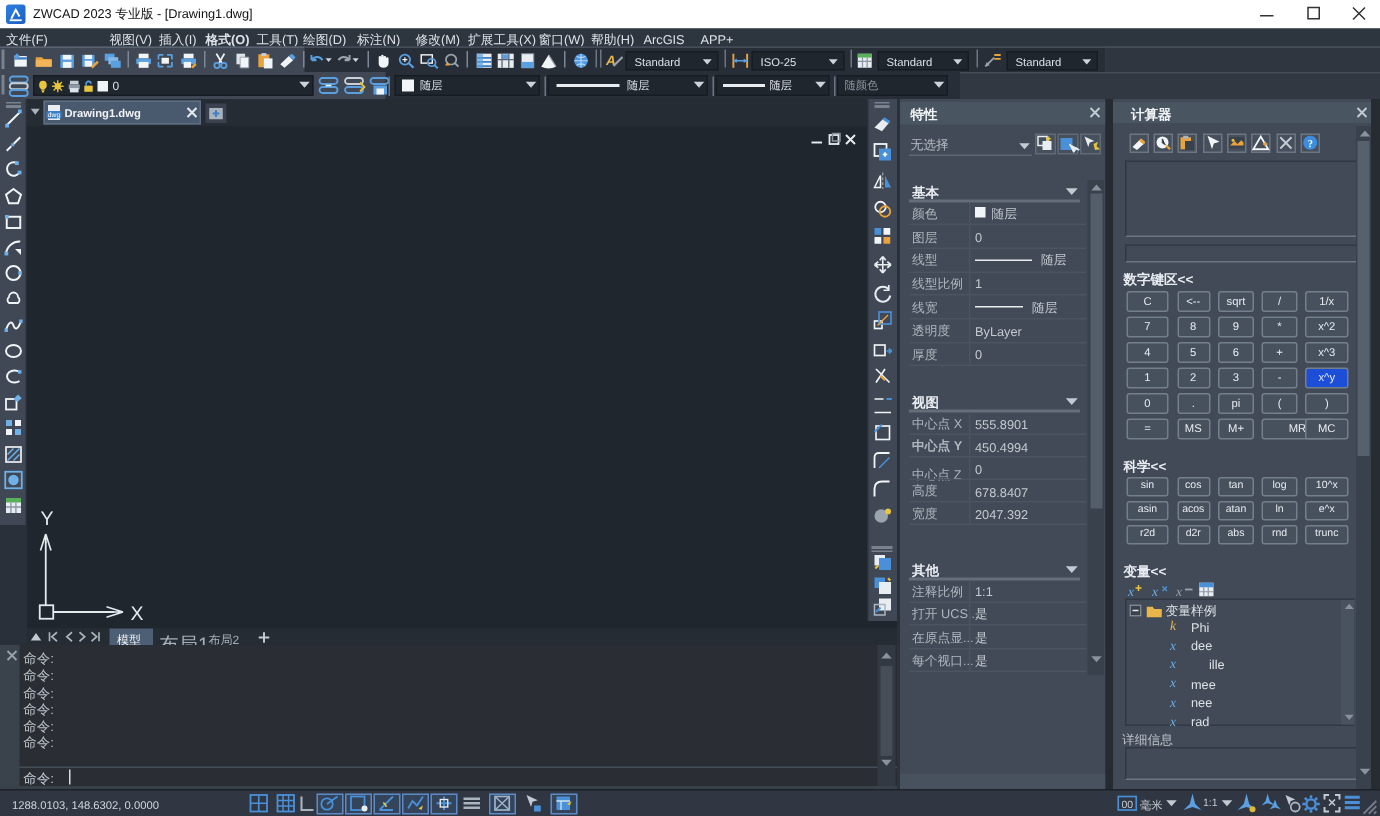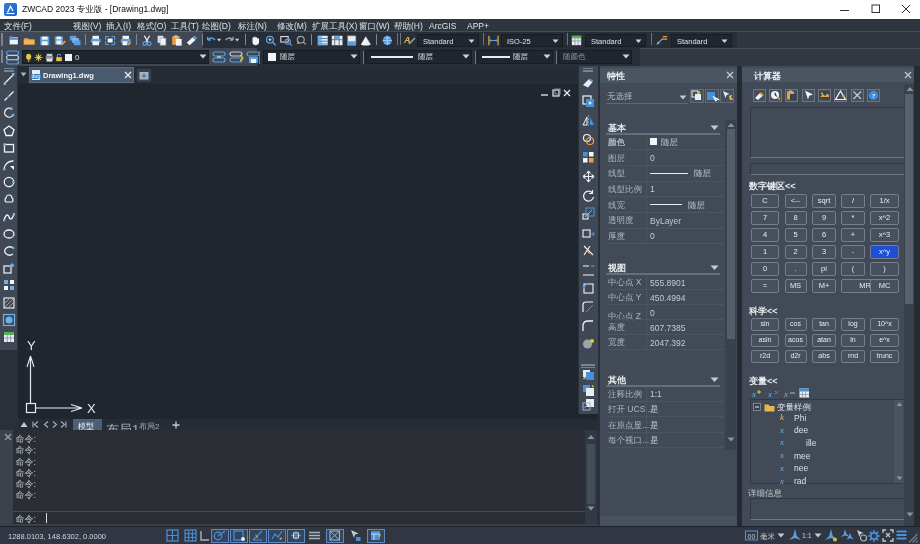--- a/index.html
+++ b/index.html
@@ -23,21 +23,21 @@
       <rect x="1" y="1" width="7.5" height="7.5" stroke="#333" stroke-width="1" fill="none"></rect>
     </svg>
     <svg class="abs" style="left:901px;top:4px" width="10" height="10" viewBox="0 0 10 10">
       <path d="M1 1 L9 9 M9 1 L1 9" stroke="#333" stroke-width="1"></path>
     </svg>
     <div class="abs" style="left:0px;top:19px;width:920px;height:12px;background:#2d353e;"></div>
     <div class="txt" style="left:4px;top:20.5px;font-size:8.5px;color:#dde2e8;font-weight:normal;">文件(F)</div>
     <div class="txt" style="left:39px;top:33px;font-size:8.5px;color:#dde2e8;font-weight:normal;">编辑(E)</div>
     <div class="txt" style="left:73px;top:20.5px;font-size:8.5px;color:#dde2e8;font-weight:normal;">视图(V)</div>
     <div class="txt" style="left:106px;top:20.5px;font-size:8.5px;color:#dde2e8;font-weight:normal;">插入(I)</div>
-    <div class="txt" style="left:137px;top:20.5px;font-size:8.5px;color:#dde2e8;font-weight:normal;">格式(O)</div>
+    <div class="txt" style="left:137px;top:20.5px;font-size:8.5px;color:#dde2e8;font-weight:bold;">格式(O)</div>
     <div class="txt" style="left:171px;top:20.5px;font-size:8.5px;color:#dde2e8;font-weight:normal;">工具(T)</div>
     <div class="txt" style="left:202px;top:20.5px;font-size:8.5px;color:#dde2e8;font-weight:normal;">绘图(D)</div>
     <div class="txt" style="left:238px;top:20.5px;font-size:8.5px;color:#dde2e8;font-weight:normal;">标注(N)</div>
     <div class="txt" style="left:277px;top:20.5px;font-size:8.5px;color:#dde2e8;font-weight:normal;">修改(M)</div>
     <div class="txt" style="left:312px;top:20.5px;font-size:8.5px;color:#dde2e8;font-weight:normal;">扩展工具(X)</div>
     <div class="txt" style="left:359px;top:20.5px;font-size:8.5px;color:#dde2e8;font-weight:normal;">窗口(W)</div>
     <div class="txt" style="left:394px;top:20.5px;font-size:8.5px;color:#dde2e8;font-weight:normal;">帮助(H)</div>
     <div class="txt" style="left:429px;top:20.5px;font-size:8.5px;color:#dde2e8;font-weight:normal;">ArcGIS</div>
     <div class="txt" style="left:467px;top:20.5px;font-size:8.5px;color:#dde2e8;font-weight:normal;">APP+</div>
     <div class="abs" style="left:0px;top:31px;width:920px;height:17px;background:#3f4854;border-top:1px solid #5a6470;"></div>
@@ -667,21 +667,21 @@
     </svg>
     <div class="abs" style="left:726.5px;top:129px;width:8px;height:210px;background:#545e6a;"></div>
     <svg class="abs" style="left:727px;top:437px" width="8" height="6" viewBox="0 0 8 6">
       <path d="M0.5 0.5 l3.5 4 3.5-4 z" fill="#8a939d"></path>
     </svg>
     <div class="txt" style="left:608px;top:122px;font-size:9px;color:#e8ecf0;font-weight:bold;">基本</div>
     <svg class="abs" style="left:710px;top:125px" width="9" height="6" viewBox="0 0 9 6">
       <path d="M0.5 0.5 l4 4.5 4-4.5 z" fill="#c3cad1"></path>
     </svg>
     <div class="abs" style="left:606px;top:133px;width:114px;height:1.5px;background:#646e7a;"></div>
-    <div class="txt" style="left:608px;top:136.85px;font-size:8.5px;color:#aeb6be;font-weight:bold;">颜色</div>
+    <div class="txt" style="left:608px;top:136.85px;font-size:8.5px;color:#aeb6be;font-weight:normal;">颜色</div>
     <div class="abs" style="left:650px;top:134.5px;width:74px;height:14.7px;font-size:8.5px;color:#c3cad1;">
       <span style="position:absolute;left:0;top:3.5px;width:7px;height:7px;background:#f2f5f7;"></span>
       <span style="position:absolute;left:11px;top:2.5px;">随层</span>
     </div>
     <div class="abs" style="left:606px;top:149.2px;width:118px;height:1px;background:#4b5560;"></div>
     <div class="abs" style="left:646px;top:134.5px;width:1px;height:14.7px;background:#4b5560;"></div>
     <div class="txt" style="left:608px;top:152.54999999999998px;font-size:8.5px;color:#aeb6be;font-weight:normal;">图层</div>
     <div class="abs" style="left:650px;top:150.2px;width:74px;height:14.7px;font-size:8.5px;color:#c3cad1;">
       <span style="position:absolute;left:0;top:2.5px;white-space:nowrap;">0</span>
     </div>
@@ -723,35 +723,35 @@
     <svg class="abs" style="left:710px;top:265px" width="9" height="6" viewBox="0 0 9 6">
       <path d="M0.5 0.5 l4 4.5 4-4.5 z" fill="#c3cad1"></path>
     </svg>
     <div class="abs" style="left:606px;top:273px;width:114px;height:1.5px;background:#646e7a;"></div>
     <div class="txt" style="left:608px;top:277.45px;font-size:8.5px;color:#aeb6be;font-weight:normal;">中心点 X</div>
     <div class="abs" style="left:650px;top:275.5px;width:74px;height:13.9px;font-size:8.5px;color:#c3cad1;">
       <span style="position:absolute;left:0;top:2.5px;white-space:nowrap;">555.8901</span>
     </div>
     <div class="abs" style="left:606px;top:289.4px;width:118px;height:1px;background:#4b5560;"></div>
     <div class="abs" style="left:646px;top:275.5px;width:1px;height:13.9px;background:#4b5560;"></div>
-    <div class="txt" style="left:608px;top:292.34999999999997px;font-size:8.5px;color:#aeb6be;font-weight:normal;">中心点 Y</div>
+    <div class="txt" style="left:608px;top:292.34999999999997px;font-size:8.5px;color:#aeb6be;font-weight:bold;">中心点 Y</div>
     <div class="abs" style="left:650px;top:290.4px;width:74px;height:13.9px;font-size:8.5px;color:#c3cad1;">
       <span style="position:absolute;left:0;top:2.5px;white-space:nowrap;">450.4994</span>
     </div>
     <div class="abs" style="left:606px;top:304.29999999999995px;width:118px;height:1px;background:#4b5560;"></div>
     <div class="abs" style="left:646px;top:290.4px;width:1px;height:13.9px;background:#4b5560;"></div>
     <div class="txt" style="left:608px;top:311px;font-size:8.5px;color:#aeb6be;font-weight:normal;">中心点 Z</div>
     <div class="abs" style="left:650px;top:305.3px;width:74px;height:13.9px;font-size:8.5px;color:#c3cad1;">
       <span style="position:absolute;left:0;top:2.5px;white-space:nowrap;">0</span>
     </div>
     <div class="abs" style="left:606px;top:319.2px;width:118px;height:1px;background:#4b5560;"></div>
     <div class="abs" style="left:646px;top:305.3px;width:1px;height:13.9px;background:#4b5560;"></div>
     <div class="txt" style="left:608px;top:322.15px;font-size:8.5px;color:#aeb6be;font-weight:normal;">高度</div>
     <div class="abs" style="left:650px;top:320.2px;width:74px;height:13.9px;font-size:8.5px;color:#c3cad1;">
-      <span style="position:absolute;left:0;top:2.5px;white-space:nowrap;">607.7385</span>
+      <span style="position:absolute;left:0;top:2.5px;white-space:nowrap;">678.8407</span>
     </div>
     <div class="abs" style="left:606px;top:334.09999999999997px;width:118px;height:1px;background:#4b5560;"></div>
     <div class="abs" style="left:646px;top:320.2px;width:1px;height:13.9px;background:#4b5560;"></div>
     <div class="txt" style="left:608px;top:337.05px;font-size:8.5px;color:#aeb6be;font-weight:normal;">宽度</div>
     <div class="abs" style="left:650px;top:335.1px;width:74px;height:13.9px;font-size:8.5px;color:#c3cad1;">
       <span style="position:absolute;left:0;top:2.5px;white-space:nowrap;">2047.392</span>
     </div>
     <div class="abs" style="left:606px;top:349.0px;width:118px;height:1px;background:#4b5560;"></div>
     <div class="abs" style="left:646px;top:335.1px;width:1px;height:13.9px;background:#4b5560;"></div>
     <div class="txt" style="left:608px;top:374px;font-size:9px;color:#e8ecf0;font-weight:bold;">其他</div>

